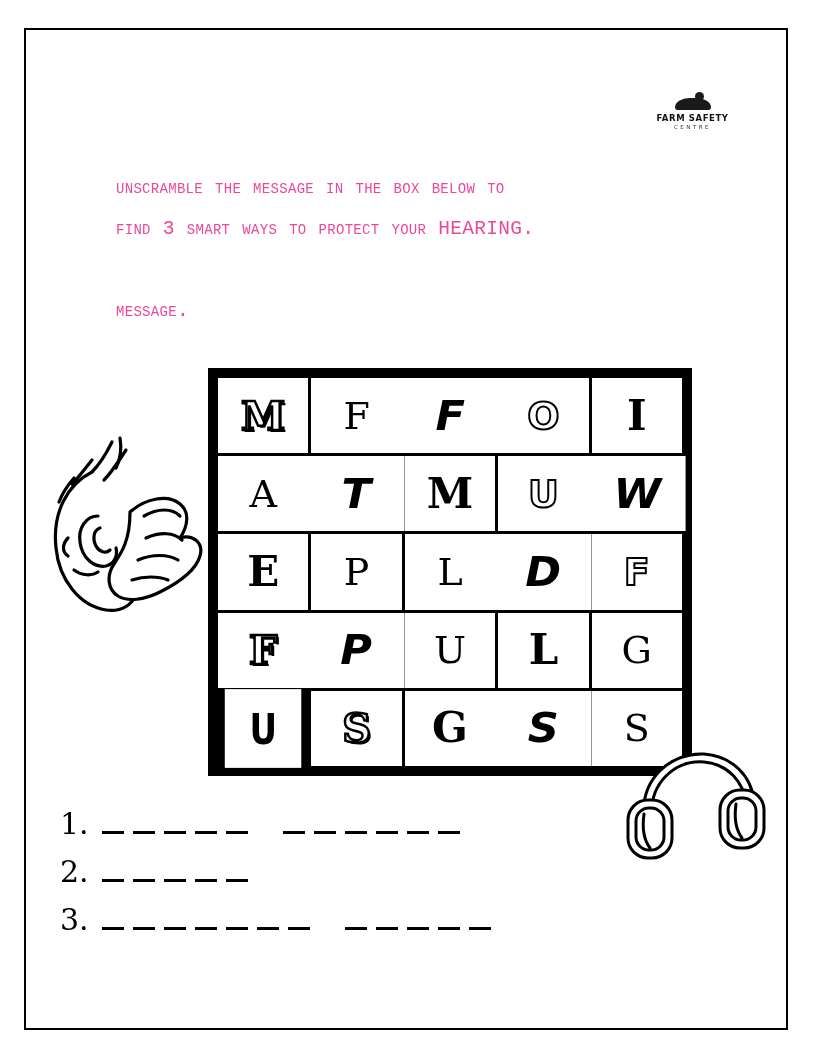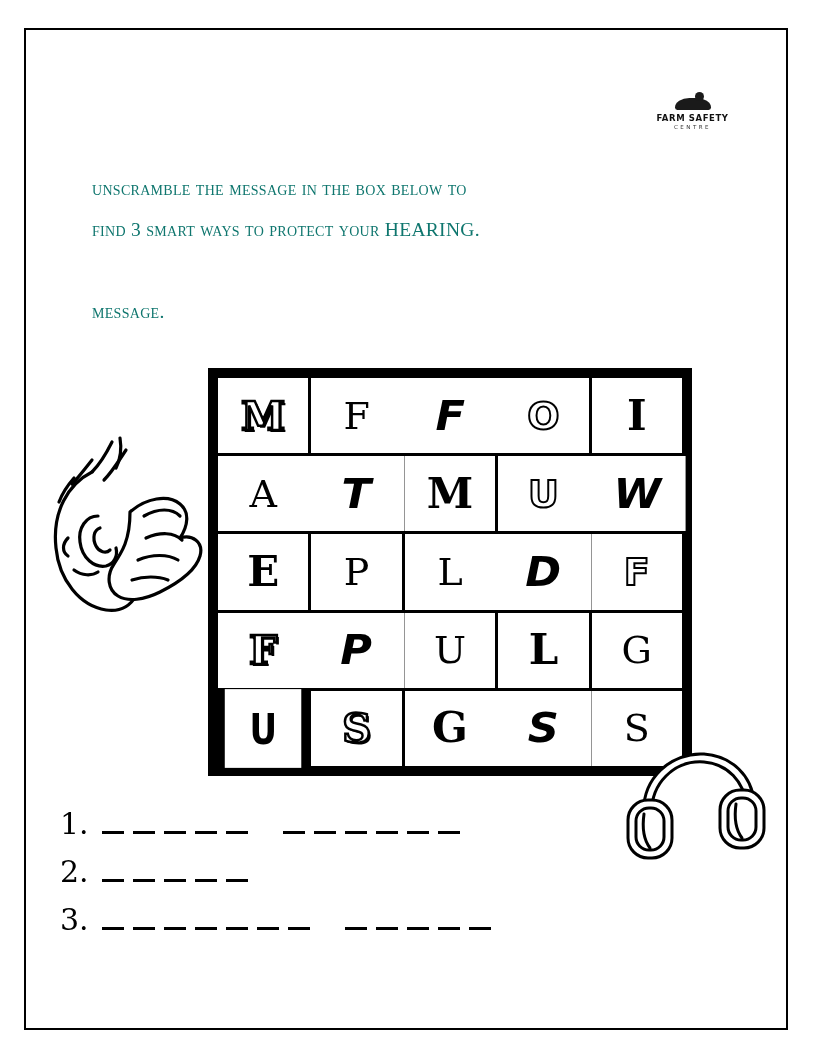--- a/index.html
+++ b/index.html
@@ -74,30 +74,30 @@
   .logo-sub {
     font-size: 5.5px;
     letter-spacing: 2.5px;
     color: #333;
     margin-top: 1px;
   }
 
   
   .instructions {
     position: absolute;
-    left: 92px;
+    left: 116px;
     top: 168px;
     width: 600px;
-    font-family: Liberation Serif, serif;
+    font-family: Liberation Mono, monospace;
     font-size: 19.5px;
     line-height: 41px;
     letter-spacing: 0.3px;
     font-variant: small-caps;
     text-transform: lowercase;
-    color: #0f766e;
+    color: #ec4899;
   }
   .instructions .big {
     font-variant: normal;
     text-transform: uppercase;
   }
 
   
   .grid-wrap {
     position: absolute;
     left: 208px;

